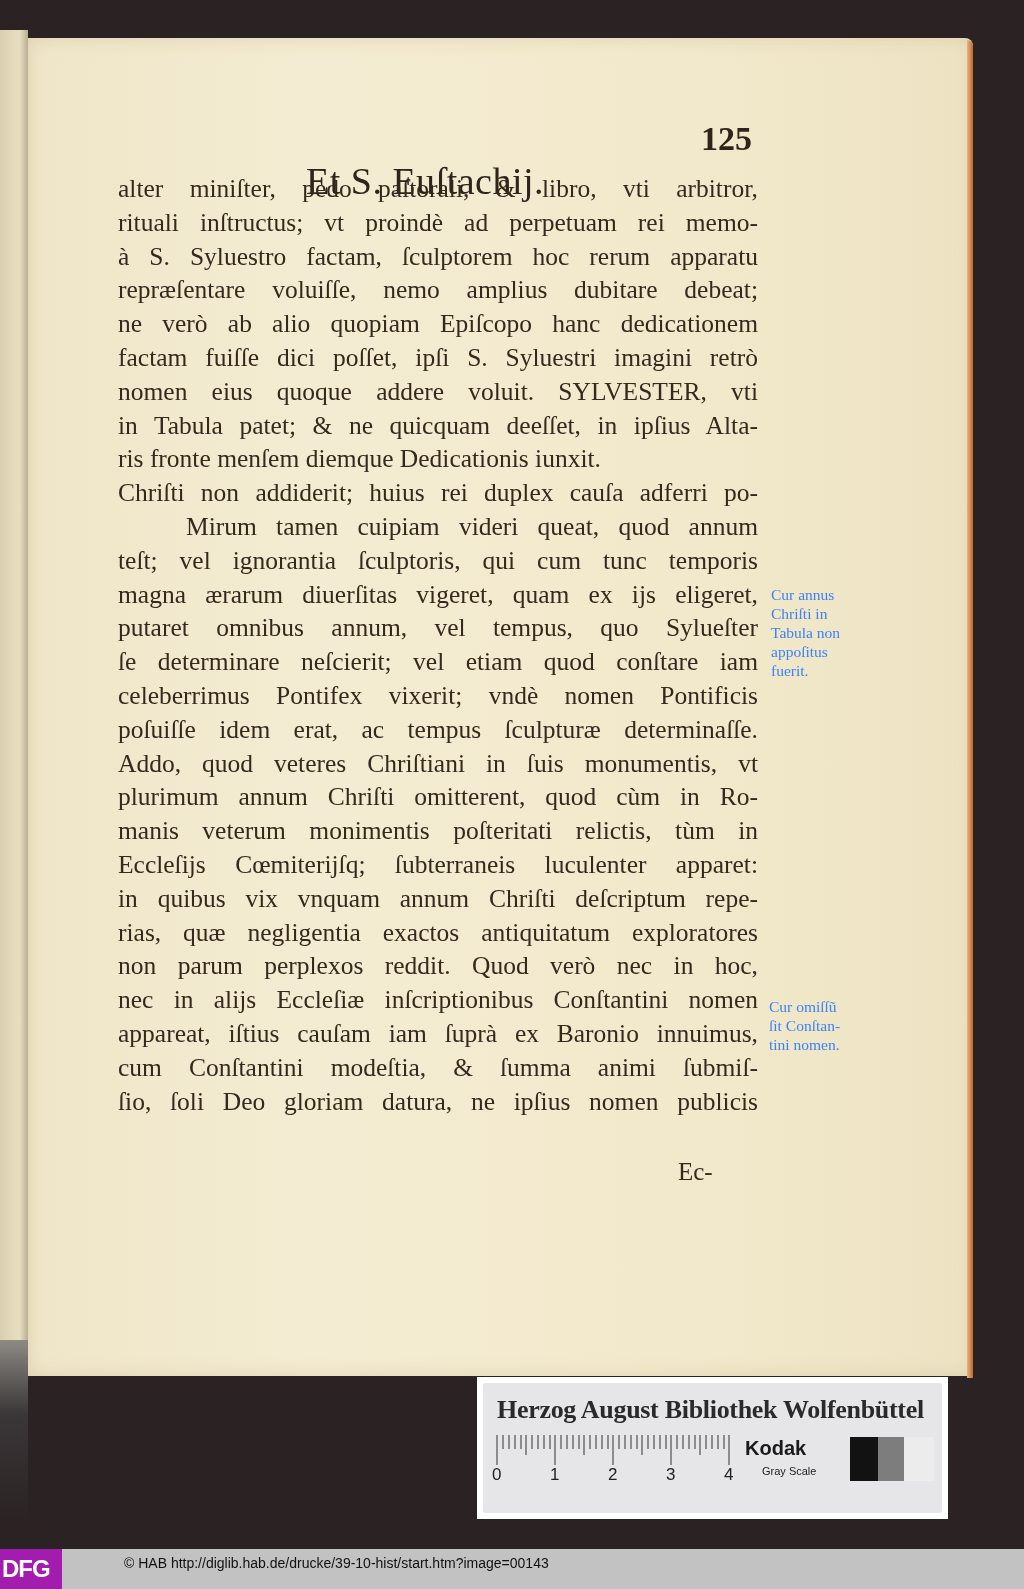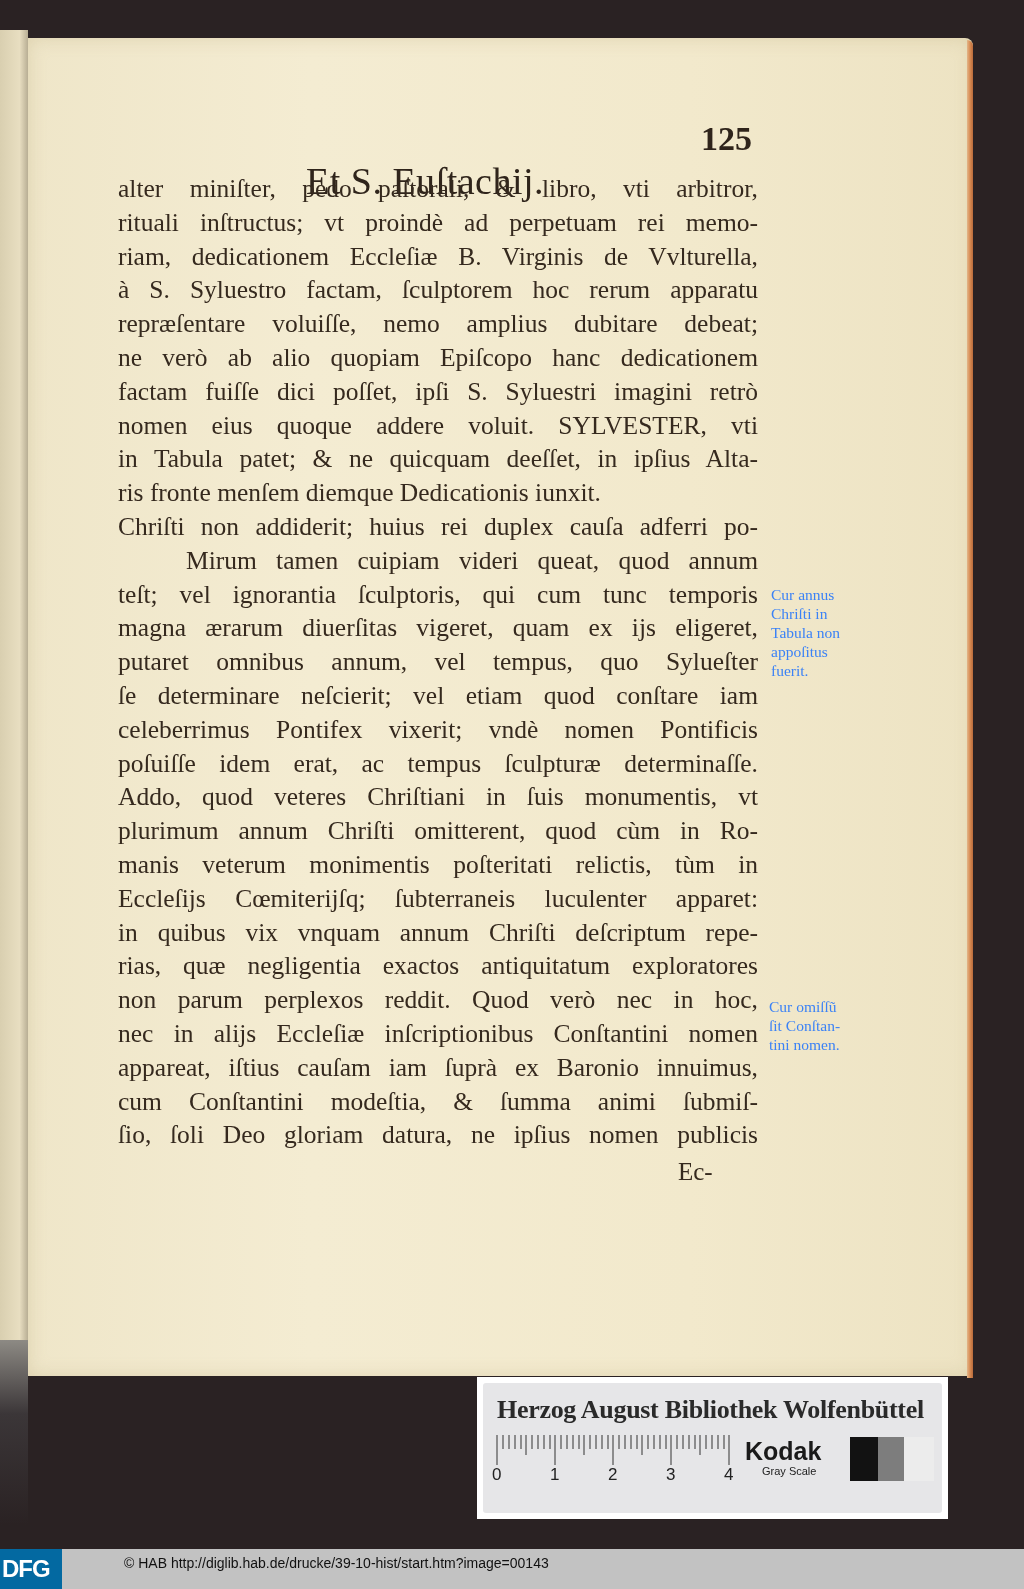--- a/index.html
+++ b/index.html
@@ -72,37 +72,37 @@
     .ruler {
       position: absolute; left: 12px; top: 50px; width: 240px; height: 34px;
     }
     .ruler-label {
       position: absolute; top: 32px; font-family: "Liberation Sans", sans-serif;
       font-size: 17px; color: #222;
     }
     .kodak-logo {
       position: absolute; left: 262px; top: 54px;
       font-family: "Liberation Sans", sans-serif; font-weight: bold;
-      font-size: 25px; color: #1a1a1a;
+      font-size: 20px; color: #1a1a1a;
     }
     .kodak-sub {
       position: absolute; left: 279px; top: 82px;
       font-family: "Liberation Sans", sans-serif; font-size: 11px; color: #222;
     }
     .swatch { position: absolute; top: 54px; height: 44px; }
     .sw-black { left: 367px; width: 28px; background: #121212; }
     .sw-gray { left: 395px; width: 26px; background: #7d7d7d; }
     .sw-white { left: 421px; width: 30px; background: #ececec; }
     .footer {
       position: absolute; left: 0; top: 1549px; width: 1024px; height: 40px;
       background: #c2c2c2;
     }
     .dfg-logo {
       position: absolute; left: 0; top: 0; width: 62px; height: 40px;
-      background: #0369a1; color: #fff;
+      background: #a21caf; color: #fff;
       font-family: "Liberation Sans", sans-serif; font-weight: bold; font-size: 24px;
       line-height: 40px; padding-left: 2px; letter-spacing: -1px;
     }
     .footer-credit {
       position: absolute; left: 124px; top: 6px;
       font-family: "Liberation Sans", sans-serif; font-size: 14px; color: #111;
       white-space: nowrap;
     }
   </style>
 </head>
@@ -116,21 +116,20 @@
 </div>
 
 <div class="header">
   <span class="running-title">Et S. Euſtachij.</span>
   <span class="page-number">125</span>
 </div>
 
 <div class="body-text">
   <span class="line">alter miniſter, pedo paſtorali, &amp; libro, vti arbitror,</span>
   <span class="line">rituali inſtructus; vt proindè ad perpetuam rei memo-</span>
-  <span class="line">riam, dedicationem Eccleſiæ B. Virginis de Vvlturella,</span>
   <span class="line">à S. Syluestro factam, ſculptorem hoc rerum apparatu</span>
   <span class="line">repræſentare voluiſſe, nemo amplius dubitare debeat;</span>
   <span class="line">ne verò ab alio quopiam Epiſcopo hanc dedicationem</span>
   <span class="line">factam fuiſſe dici poſſet, ipſi S. Syluestri imagini retrò</span>
   <span class="line">nomen eius quoque addere voluit. SYLVESTER, vti</span>
   <span class="line">in Tabula patet; &amp; ne quicquam deeſſet, in ipſius Alta-</span>
   <span class="line last">ris fronte menſem diemque Dedicationis iunxit.</span>
   <span class="line">Chriſti non addiderit; huius rei duplex cauſa adferri po-</span>
   <span class="line indent">Mirum tamen cuipiam videri queat, quod annum</span>
   <span class="line">teſt; vel ignorantia ſculptoris, qui cum tunc temporis</span>

